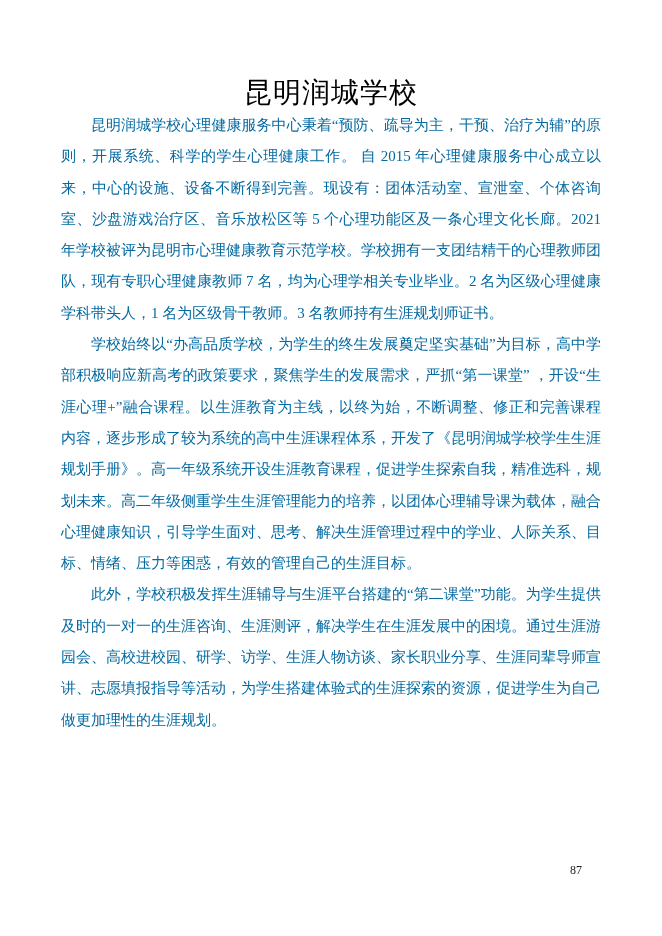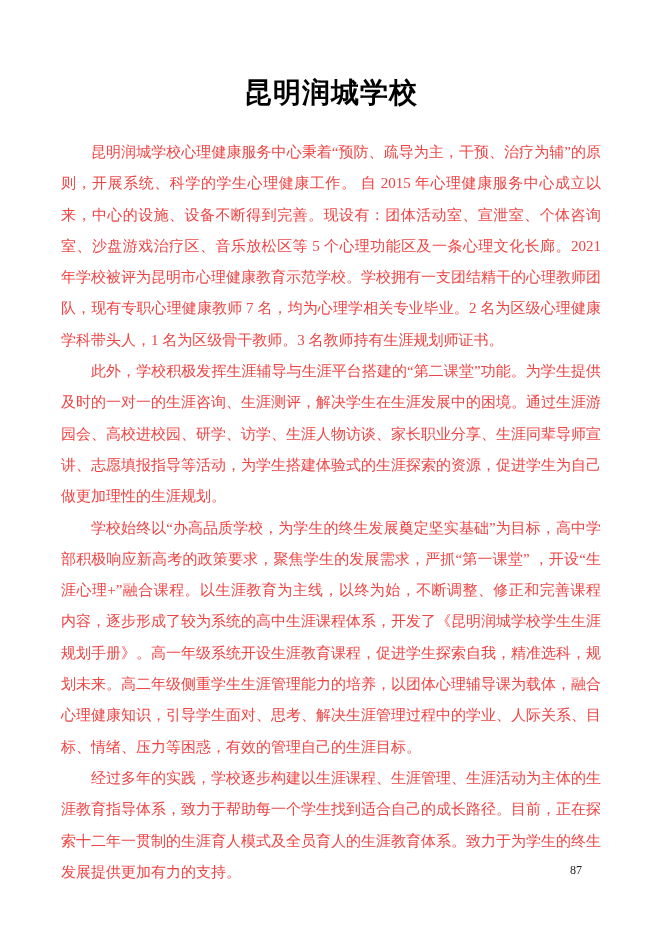--- a/index.html
+++ b/index.html
@@ -18,51 +18,49 @@
       overflow: hidden;
     }
     .content {
       position: absolute;
       left: 61px;
       top: 76px;
       width: 540px;
     }
     .doc-title {
       font-family: "DejaVu Sans", "Liberation Sans", sans-serif;
-      font-weight: 700;
+      font-weight: 400;
       font-size: 28px;
       line-height: 34px;
       text-align: center;
       letter-spacing: 1px;
       color: #000000;
-      margin-bottom: 27px;
     }
     .para {
       font-size: 15px;
       line-height: 31.3px;
       text-align: justify;
       text-justify: inter-ideograph;
       text-indent: 2em;
-      color: #ef4444;
+      color: #0369a1;
       word-break: break-all;
     }
     .page-number {
       position: absolute;
       right: 80px;
       bottom: 58px;
       font-size: 12px;
       color: #222222;
       font-family: "Liberation Serif", "DejaVu Serif", serif;
     }
   </style>
 </head>
 <body>
 
 <div class="page">
   <div class="content">
     <h1 class="doc-title">昆明润城学校</h1>
     <p class="para">昆明润城学校心理健康服务中心秉着“预防、疏导为主，干预、治疗为辅”的原则，开展系统、科学的学生心理健康工作。 自 2015 年心理健康服务中心成立以来，中心的设施、设备不断得到完善。现设有：团体活动室、宣泄室、个体咨询室、沙盘游戏治疗区、音乐放松区等 5 个心理功能区及一条心理文化长廊。2021 年学校被评为昆明市心理健康教育示范学校。学校拥有一支团结精干的心理教师团队，现有专职心理健康教师 7 名，均为心理学相关专业毕业。2 名为区级心理健康学科带头人，1 名为区级骨干教师。3 名教师持有生涯规划师证书。</p>
+    <p class="para">学校始终以“办高品质学校，为学生的终生发展奠定坚实基础”为目标，高中学部积极响应新高考的政策要求，聚焦学生的发展需求，严抓“第一课堂” ，开设“生涯心理+”融合课程。以生涯教育为主线，以终为始，不断调整、修正和完善课程内容，逐步形成了较为系统的高中生涯课程体系，开发了《昆明润城学校学生生涯规划手册》。高一年级系统开设生涯教育课程，促进学生探索自我，精准选科，规划未来。高二年级侧重学生生涯管理能力的培养，以团体心理辅导课为载体，融合心理健康知识，引导学生面对、思考、解决生涯管理过程中的学业、人际关系、目标、情绪、压力等困惑，有效的管理自己的生涯目标。</p>
     <p class="para">此外，学校积极发挥生涯辅导与生涯平台搭建的“第二课堂”功能。为学生提供及时的一对一的生涯咨询、生涯测评，解决学生在生涯发展中的困境。通过生涯游园会、高校进校园、研学、访学、生涯人物访谈、家长职业分享、生涯同辈导师宣讲、志愿填报指导等活动，为学生搭建体验式的生涯探索的资源，促进学生为自己做更加理性的生涯规划。</p>
-    <p class="para">学校始终以“办高品质学校，为学生的终生发展奠定坚实基础”为目标，高中学部积极响应新高考的政策要求，聚焦学生的发展需求，严抓“第一课堂” ，开设“生涯心理+”融合课程。以生涯教育为主线，以终为始，不断调整、修正和完善课程内容，逐步形成了较为系统的高中生涯课程体系，开发了《昆明润城学校学生生涯规划手册》。高一年级系统开设生涯教育课程，促进学生探索自我，精准选科，规划未来。高二年级侧重学生生涯管理能力的培养，以团体心理辅导课为载体，融合心理健康知识，引导学生面对、思考、解决生涯管理过程中的学业、人际关系、目标、情绪、压力等困惑，有效的管理自己的生涯目标。</p>
-    <p class="para">经过多年的实践，学校逐步构建以生涯课程、生涯管理、生涯活动为主体的生涯教育指导体系，致力于帮助每一个学生找到适合自己的成长路径。目前，正在探索十二年一贯制的生涯育人模式及全员育人的生涯教育体系。致力于为学生的终生发展提供更加有力的支持。</p>
   </div>
   <div class="page-number">87</div>
 </div>
 
 </body></html>

